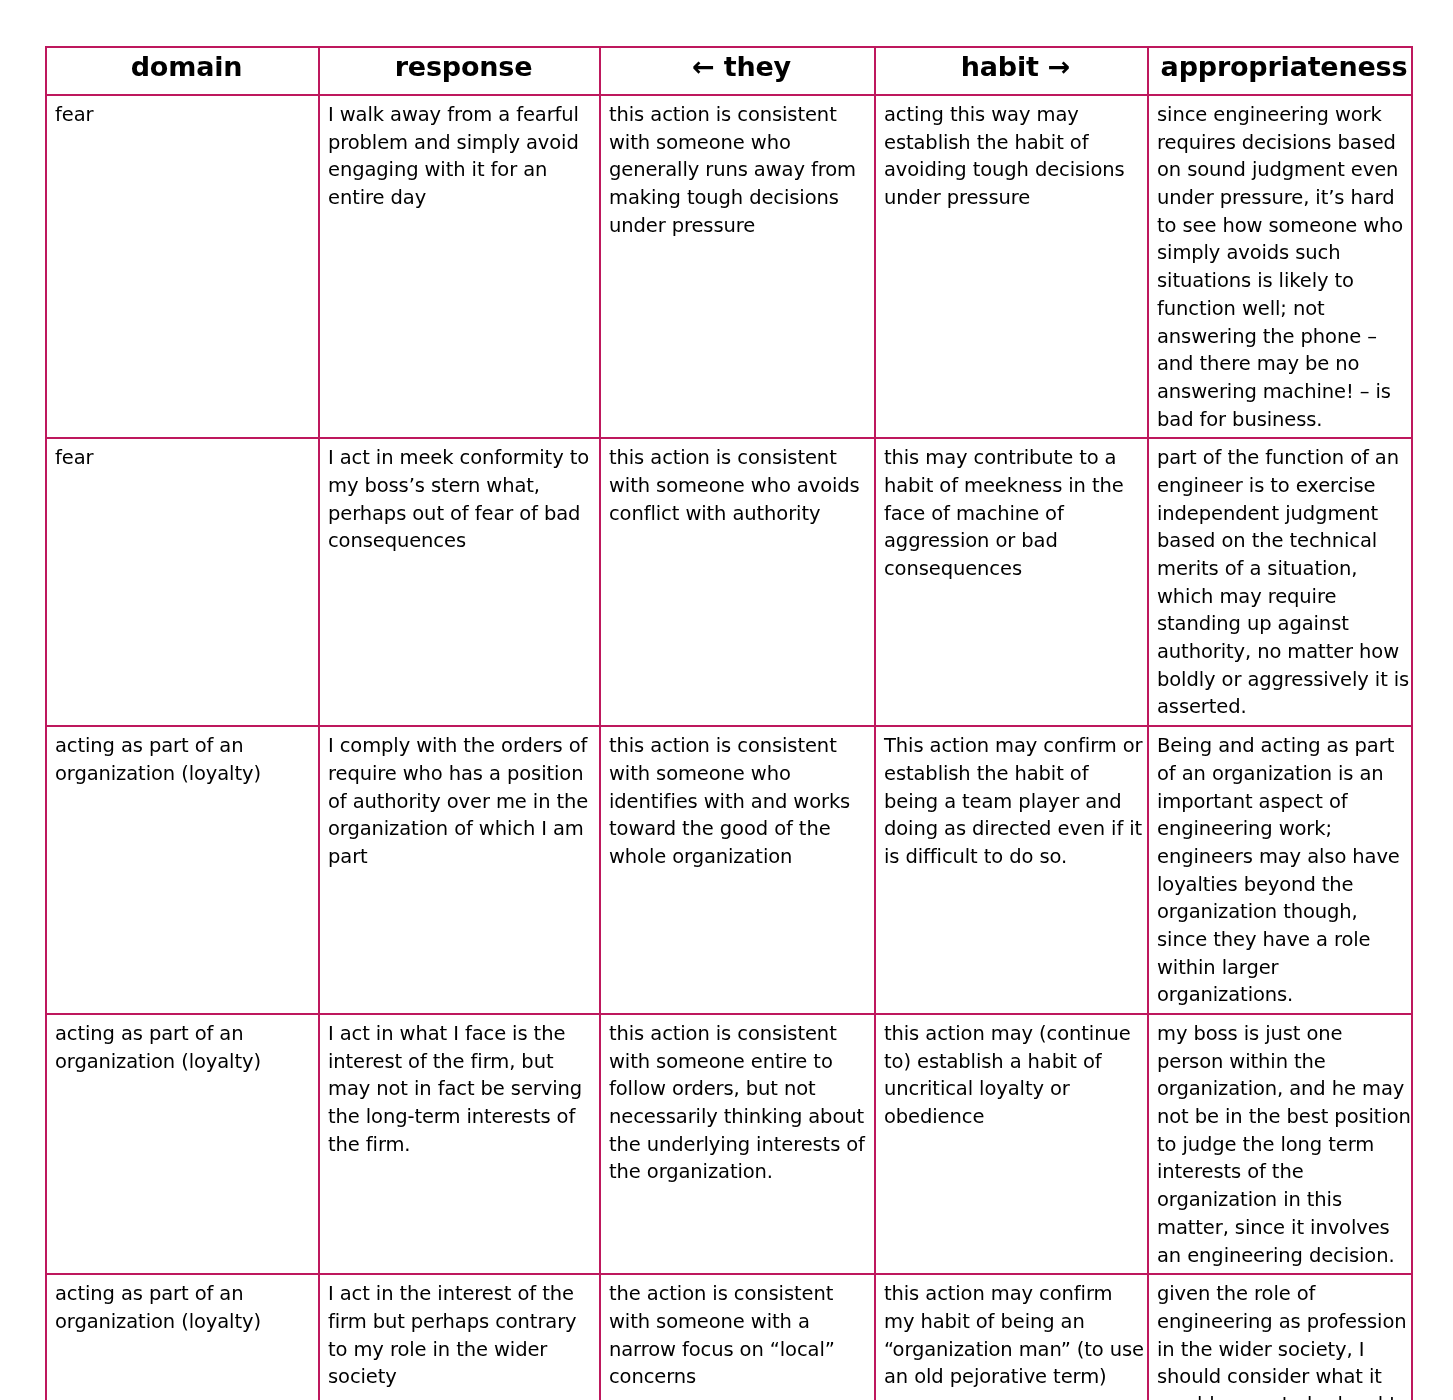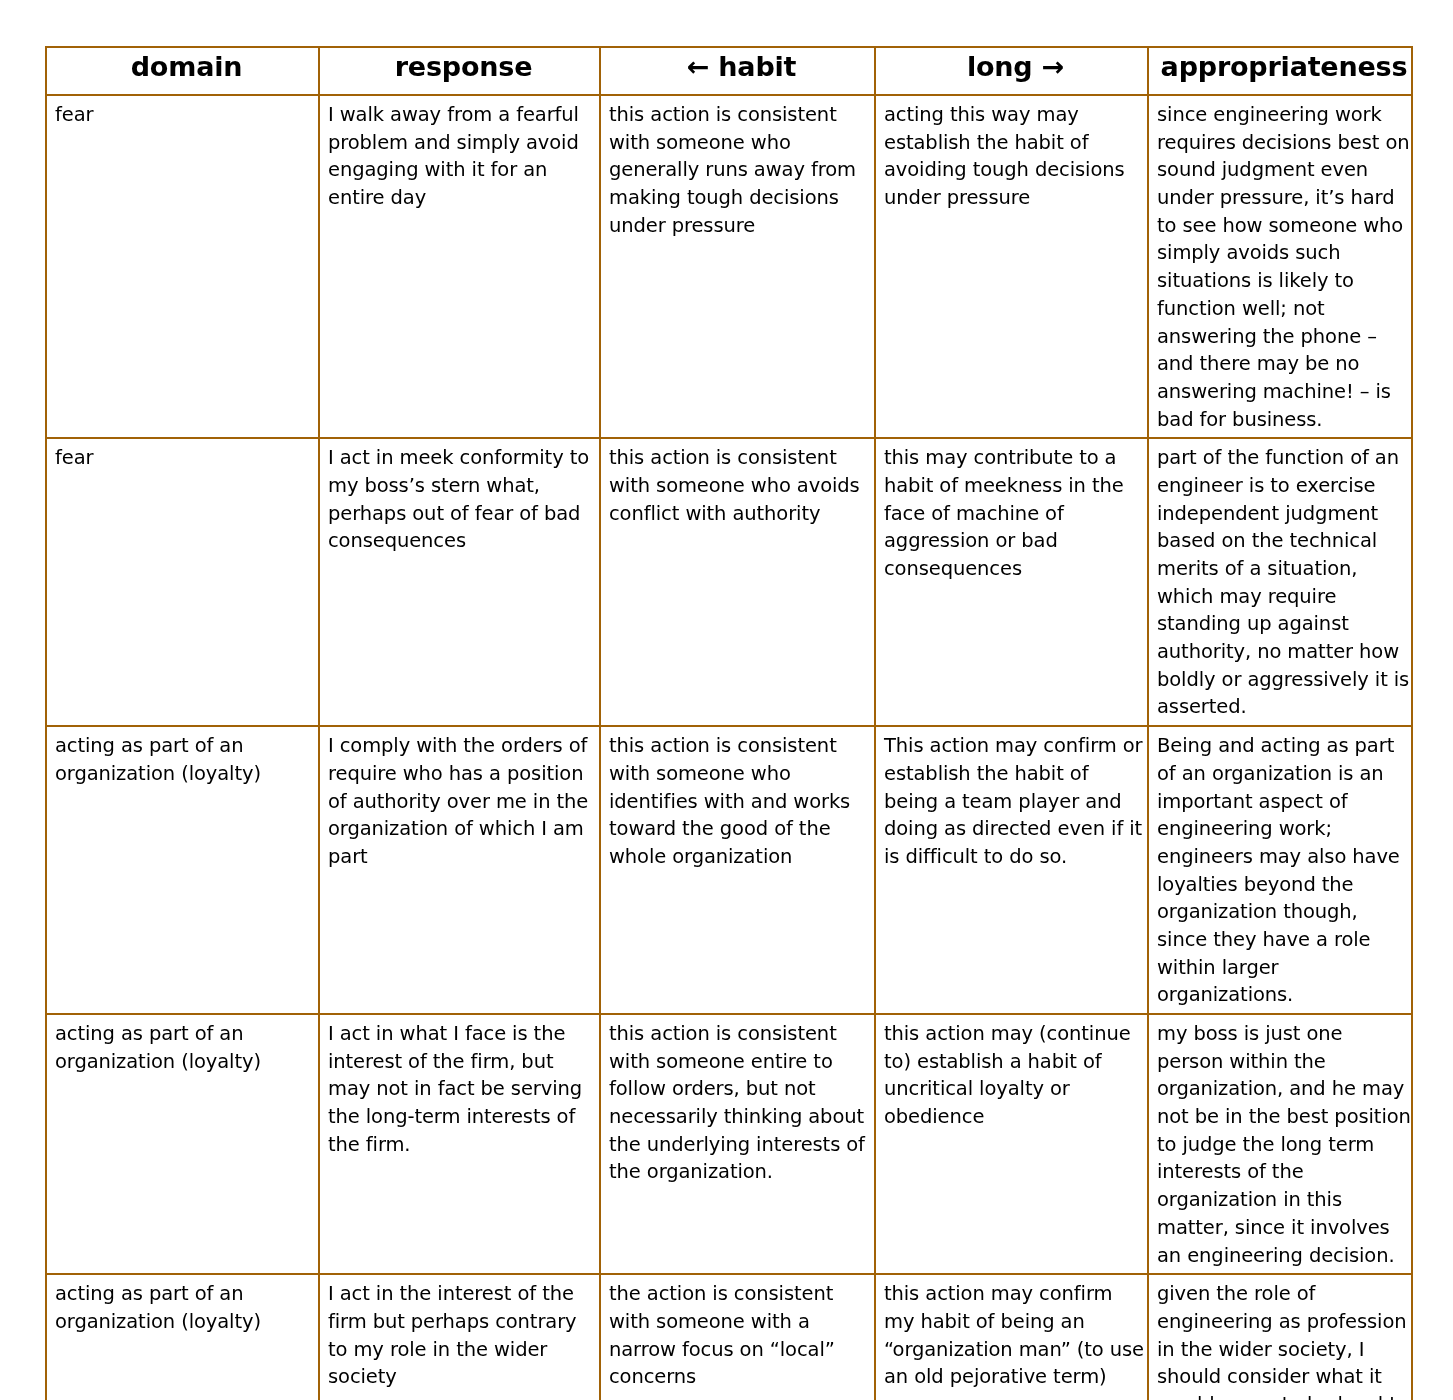--- a/index.html
+++ b/index.html
@@ -24,21 +24,21 @@
     position: absolute;
     left: 45px;
     top: 46px;
     width: 1366px;
     border-collapse: collapse;
     table-layout: fixed;
     background: #ffffff;
   }
   table.grid th,
   table.grid td {
-    border: 2px solid #a16207;
+    border: 2px solid #be185d;
     vertical-align: top;
     padding: 5px 0 4px 8px;
     background: #ffffff;
   }
   table.grid th {
     text-align: center;
     font-weight: bold;
     font-size: 27px;
     line-height: 1.05;
     padding-top: 5px;
@@ -77,32 +77,32 @@
       <col class="c-domain">
       <col class="c-response">
       <col class="c-habitleft">
       <col class="c-habitright">
       <col class="c-approp">
     </colgroup>
     <thead>
       <tr>
         <th>domain</th>
         <th>response</th>
-        <th>← habit</th>
-        <th>long →</th>
+        <th>← they</th>
+        <th>habit →</th>
         <th>appropriateness</th>
       </tr>
     </thead>
     <tbody>
       <tr class="r0">
         <td>fear</td>
         <td>I walk away from a fearful problem and simply avoid engaging with it for an entire day</td>
         <td>this action is consistent with someone who generally runs away from making tough decisions under pressure</td>
         <td>acting this way may establish the habit of avoiding tough decisions under pressure</td>
-        <td>since engineering work requires decisions best on sound judgment even under pressure, it’s hard to see how someone who simply avoids such situations is likely to function well; not answering the phone – and there may be no answering machine! – is bad for business.</td>
+        <td>since engineering work requires decisions based on sound judgment even under pressure, it’s hard to see how someone who simply avoids such situations is likely to function well; not answering the phone – and there may be no answering machine! – is bad for business.</td>
       </tr>
       <tr class="r1">
         <td>fear</td>
         <td>I act in meek conformity to my boss’s stern what, perhaps out of fear of bad consequences</td>
         <td>this action is consistent with someone who avoids conflict with authority</td>
         <td>this may contribute to a habit of meekness in the face of machine of aggression or bad consequences</td>
         <td>part of the function of an engineer is to exercise independent judgment based on the technical merits of a situation, which may require standing up against authority, no matter how boldly or aggressively it is asserted.</td>
       </tr>
       <tr class="r2">
         <td>acting as part of an organization (loyalty)</td>

